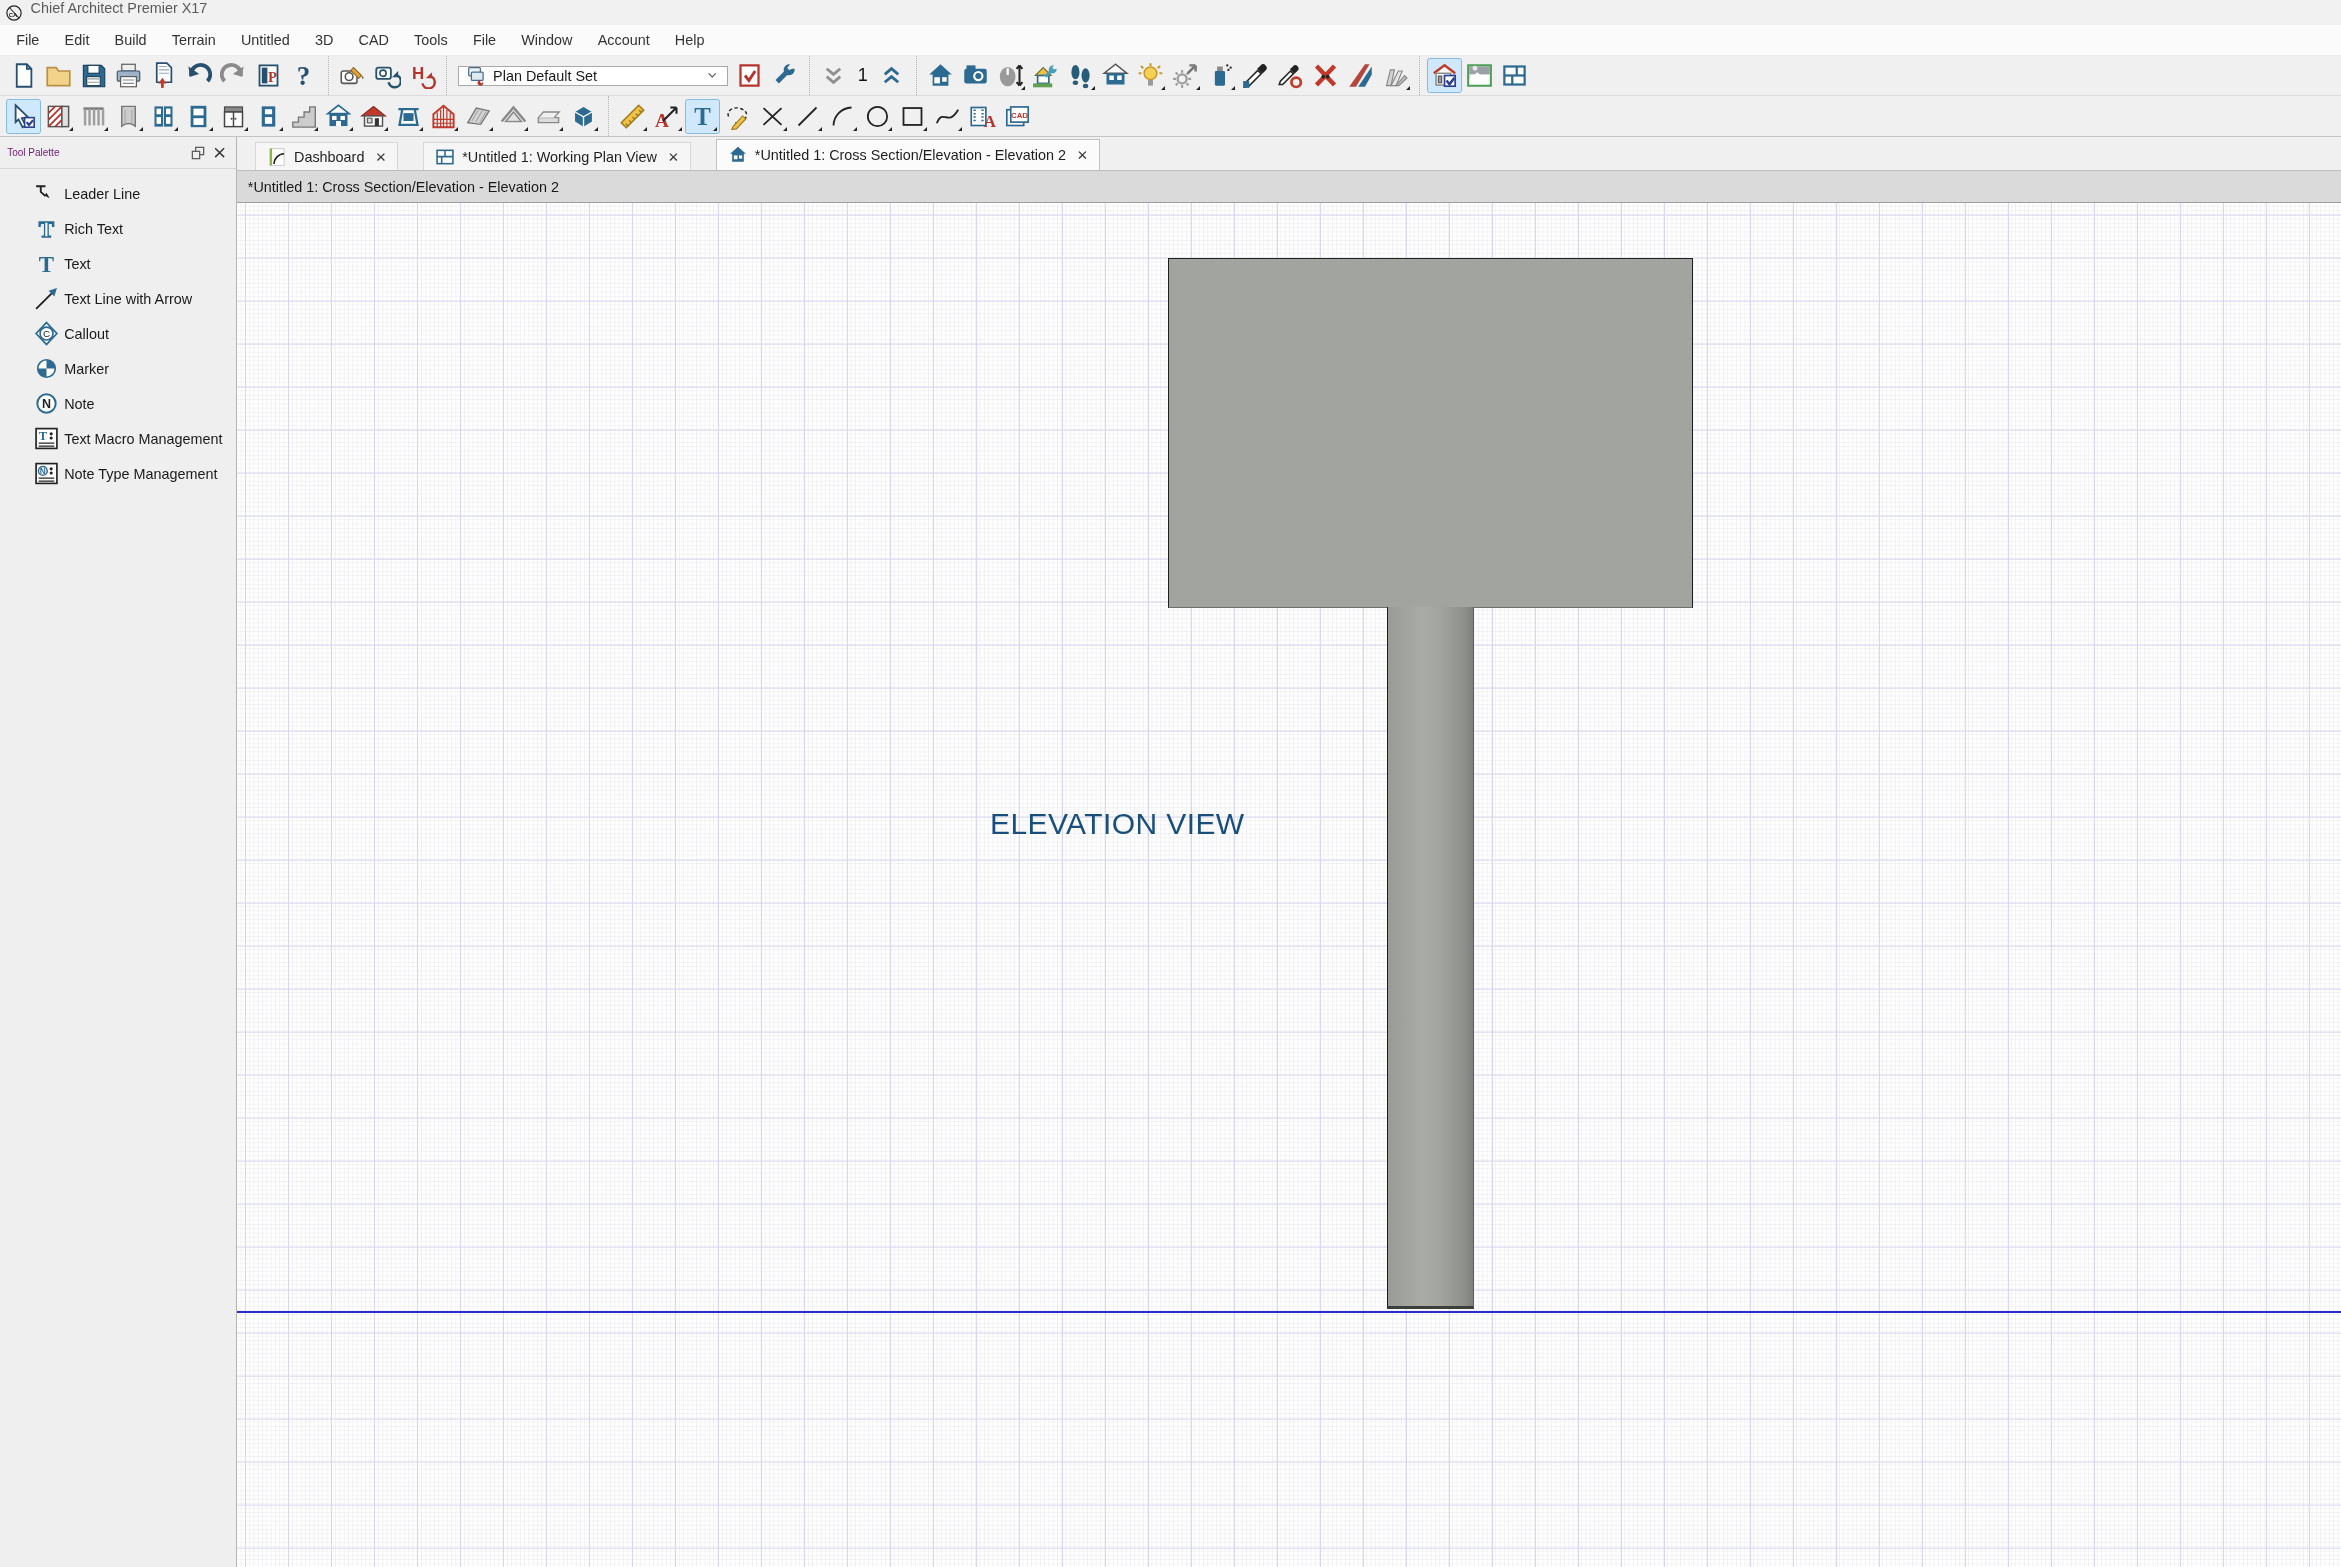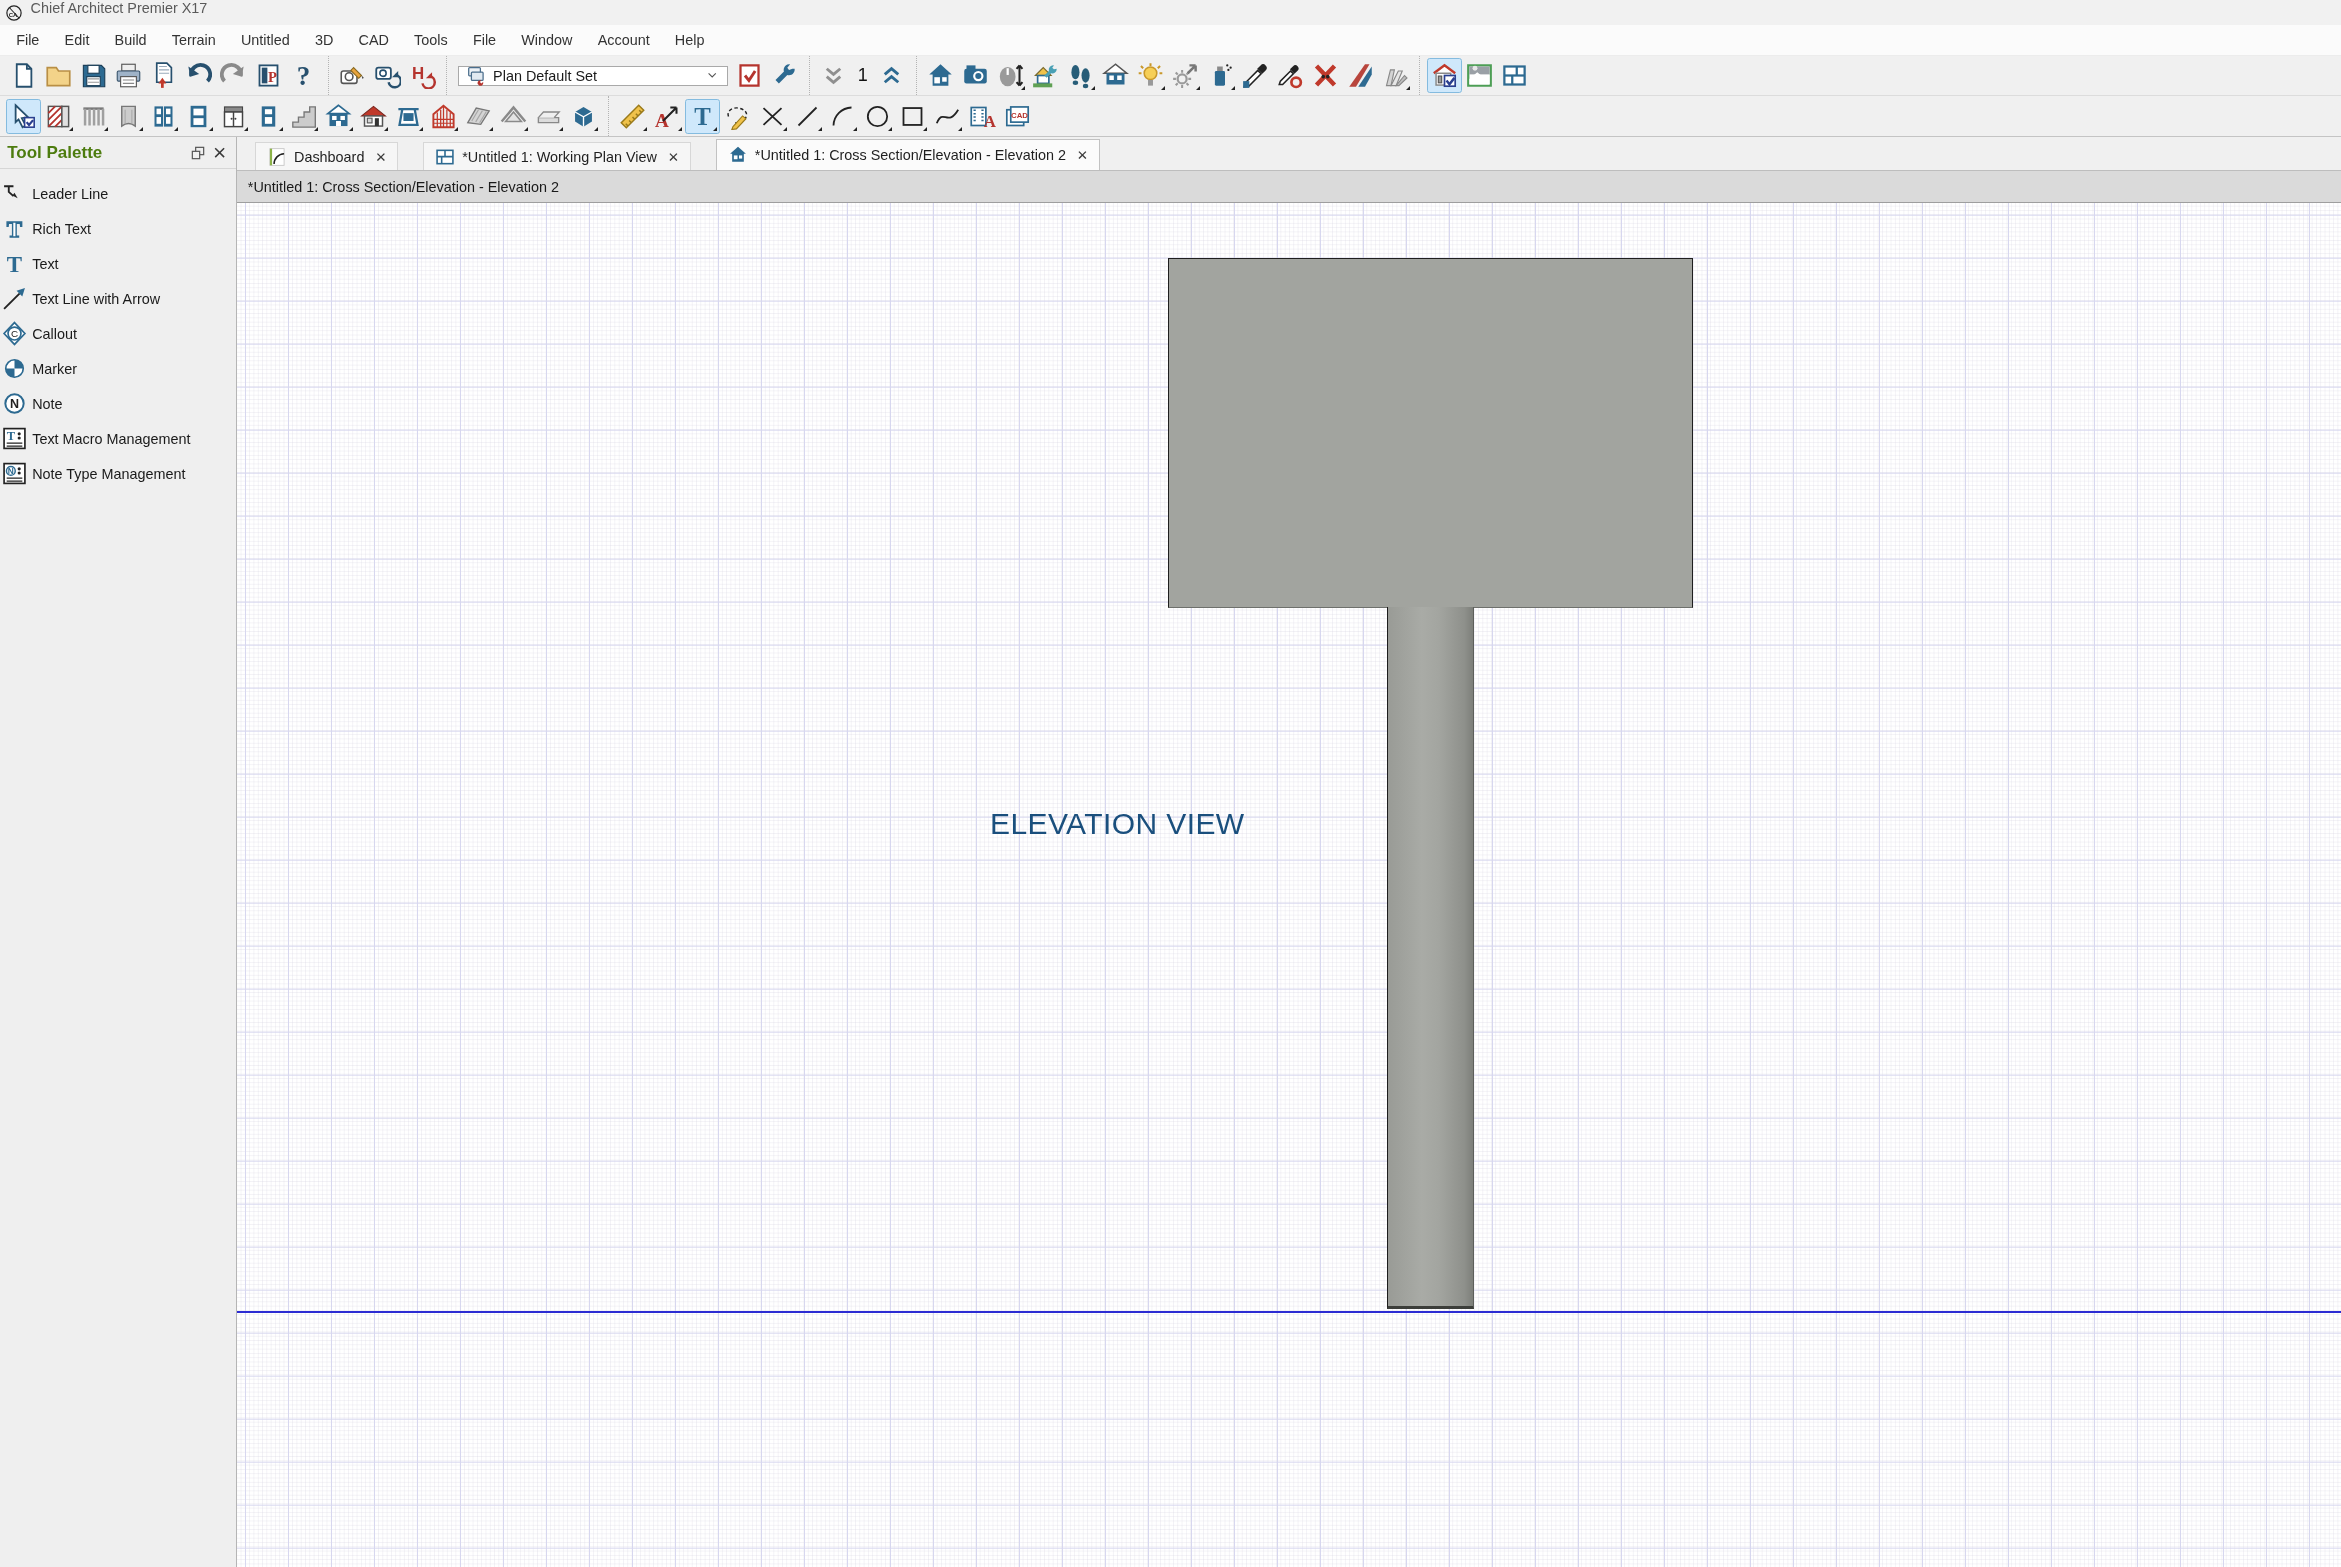--- a/index.html
+++ b/index.html
@@ -33,24 +33,24 @@
     display:flex; align-items:center; gap:5.4px; padding:0 7.2px; margin:0 4.5px; }
   .dropdown .dd-value { flex:1; font-size:14.4px; color:#1a1a1a; white-space:nowrap; overflow:hidden; }
 
   
   .content { display:flex; height:1430px; }
 
   
   .palette { width:237px; background:#efefef; border-right:1.8px solid #b5b5b5; display:flex; flex-direction:column; }
   .palette-header { height:32px; display:flex; align-items:center; padding:0 5.4px 0 7.2px;
     border-bottom:0.9px solid #d6d6d6; }
-  .palette-title { flex:1; font-size:17px; color:#4d7c0f;font-weight:bold; }
+  .palette-title { flex:1; font-size:10px; color:#701a75; }
   .palette-hbtn { width:21.6px; height:20px; display:flex; align-items:center; justify-content:center; }
   .palette-items { padding-top:7.2px; }
-  .palette-item { height:35px; display:flex; align-items:center; gap:5.4px; padding-left:1.8px; }
+  .palette-item { height:35px; display:flex; align-items:center; gap:5.4px; padding-left:1.8px;margin-left:32px; }
   .palette-item .label { font-size:14.4px; color:#1a1a1a; }
 
   
   .workarea { flex:1; display:flex; flex-direction:column; min-width:0; }
   .tabbar { height:34px; background:#f0f0f0; border-bottom:0.9px solid #bdbdbd;
     display:flex; align-items:flex-end; padding-left:18px; }
   .tab { height:28px; background:#f6f6f6; border:0.9px solid #d7d7d7; border-bottom:none;
     display:flex; align-items:center; gap:7.2px; padding:0 10.8px; margin-right:25px; white-space:nowrap; }
   .tab.active { height:31px; background:#fbfbfb; border-color:#c2c2c2; }
   .tab .tab-label { font-size:14.4px; color:#1f1f1f; }

